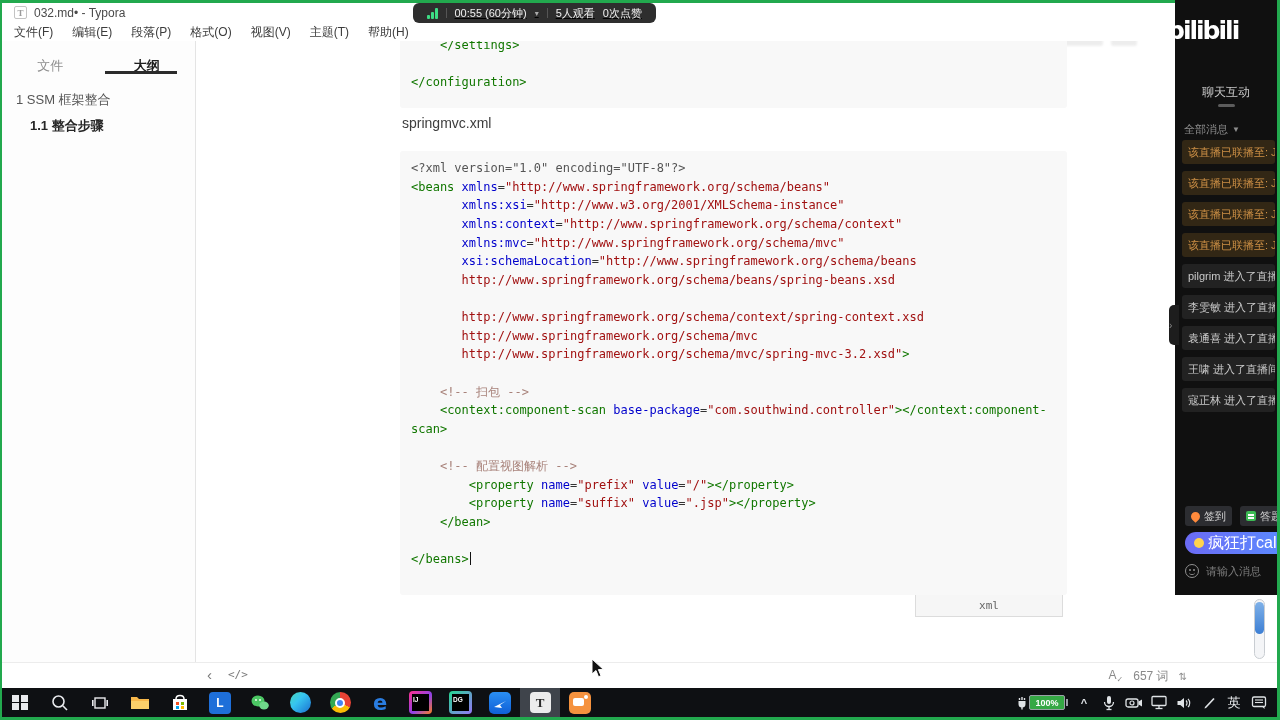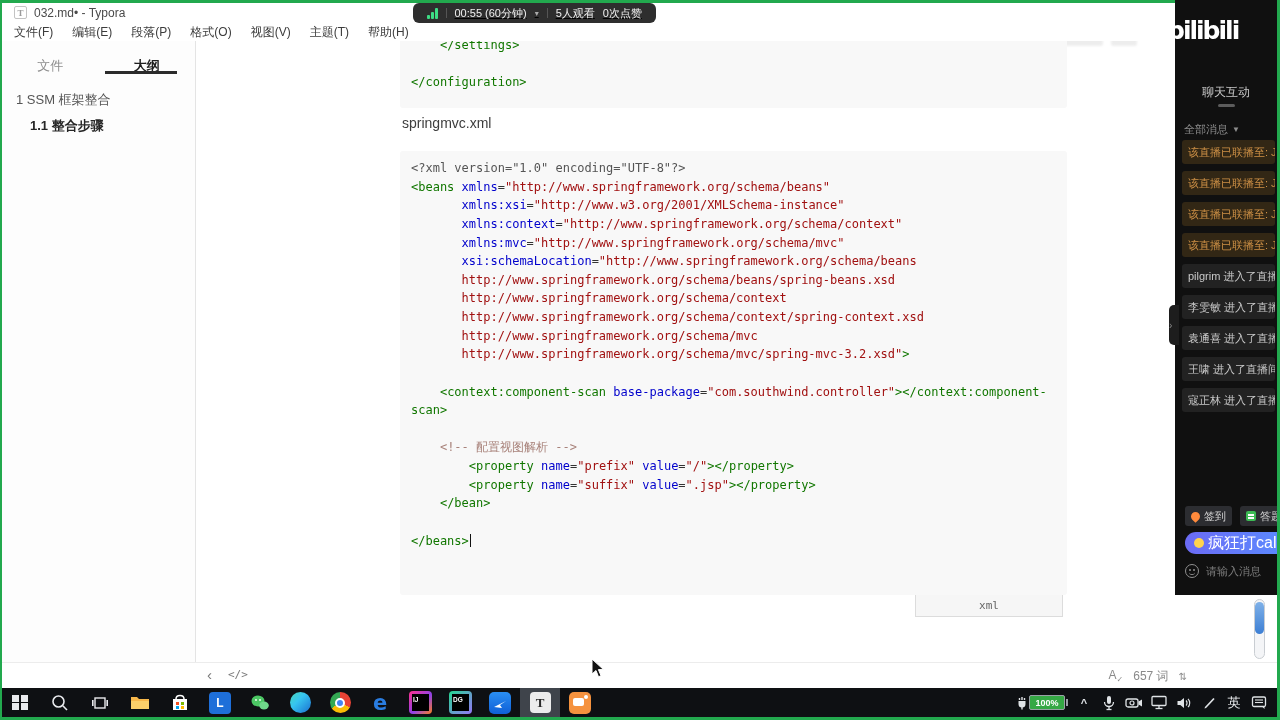--- a/index.html
+++ b/index.html
@@ -202,25 +202,26 @@
       <p class="para">springmvc.xml</p>
       <div class="codeblock cb2">
           <div class="code">
             <div class="cl"><span class="tk-m">&lt;?xml version="1.0" encoding="UTF-8"?&gt;</span></div>
             <div class="cl"><span class="tk-t">&lt;beans</span><span class="tk-p"> </span><span class="tk-a">xmlns</span><span class="tk-p">=</span><span class="tk-s">"http://www.springframework.org/schema/beans"</span></div>
             <div class="cl"><span class="tk-p">       </span><span class="tk-a">xmlns:xsi</span><span class="tk-p">=</span><span class="tk-s">"http://www.w3.org/2001/XMLSchema-instance"</span></div>
             <div class="cl"><span class="tk-p">       </span><span class="tk-a">xmlns:context</span><span class="tk-p">=</span><span class="tk-s">"http://www.springframework.org/schema/context"</span></div>
             <div class="cl"><span class="tk-p">       </span><span class="tk-a">xmlns:mvc</span><span class="tk-p">=</span><span class="tk-s">"http://www.springframework.org/schema/mvc"</span></div>
             <div class="cl"><span class="tk-p">       </span><span class="tk-a">xsi:schemaLocation</span><span class="tk-p">=</span><span class="tk-s">"http://www.springframework.org/schema/beans</span></div>
             <div class="cl"><span class="tk-p">       </span><span class="tk-s">http://www.springframework.org/schema/beans/spring-beans.xsd</span></div>
-            <div class="cl"><span class="tk-p">       </span><span class="tk-s">http://www.springframework.org/schema/context</span></div>
+            <div class="cl"><span class="tk-p">       </span></div>
             <div class="cl"><span class="tk-p">       </span><span class="tk-s">http://www.springframework.org/schema/context/spring-context.xsd</span></div>
             <div class="cl"><span class="tk-p">       </span><span class="tk-s">http://www.springframework.org/schema/mvc</span></div>
             <div class="cl"><span class="tk-p">       </span><span class="tk-s">http://www.springframework.org/schema/mvc/spring-mvc-3.2.xsd"</span><span class="tk-t">&gt;</span></div>
             <div class="cl">&nbsp;</div>
+            <div class="cl"><span class="tk-p">    </span><span class="tk-c">&lt;!-- 扫包 --&gt;</span></div>
             <div class="cl"><span class="tk-p">    </span><span class="tk-t">&lt;context:component-scan</span><span class="tk-p"> </span><span class="tk-a">base-package</span><span class="tk-p">=</span><span class="tk-s">"com.southwind.controller"</span><span class="tk-t">&gt;&lt;/context:component-</span></div>
             <div class="cl"><span class="tk-t">scan&gt;</span></div>
             <div class="cl">&nbsp;</div>
             <div class="cl"><span class="tk-p">    </span><span class="tk-c">&lt;!-- 配置视图解析 --&gt;</span></div>
             <div class="cl"><span class="tk-p">        </span><span class="tk-t">&lt;property</span><span class="tk-p"> </span><span class="tk-a">name</span><span class="tk-p">=</span><span class="tk-s">"prefix"</span><span class="tk-p"> </span><span class="tk-a">value</span><span class="tk-p">=</span><span class="tk-s">"/"</span><span class="tk-t">&gt;&lt;/property&gt;</span></div>
             <div class="cl"><span class="tk-p">        </span><span class="tk-t">&lt;property</span><span class="tk-p"> </span><span class="tk-a">name</span><span class="tk-p">=</span><span class="tk-s">"suffix"</span><span class="tk-p"> </span><span class="tk-a">value</span><span class="tk-p">=</span><span class="tk-s">".jsp"</span><span class="tk-t">&gt;&lt;/property&gt;</span></div>
             <div class="cl"><span class="tk-p">    </span><span class="tk-t">&lt;/bean&gt;</span></div>
             <div class="cl">&nbsp;</div>
             <div class="cl"><span class="tk-t">&lt;/beans&gt;</span><span class="tk-caret"></span></div>
           </div>

